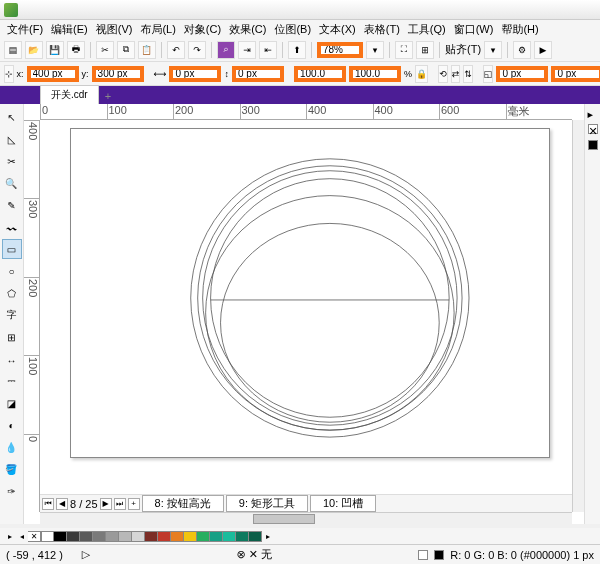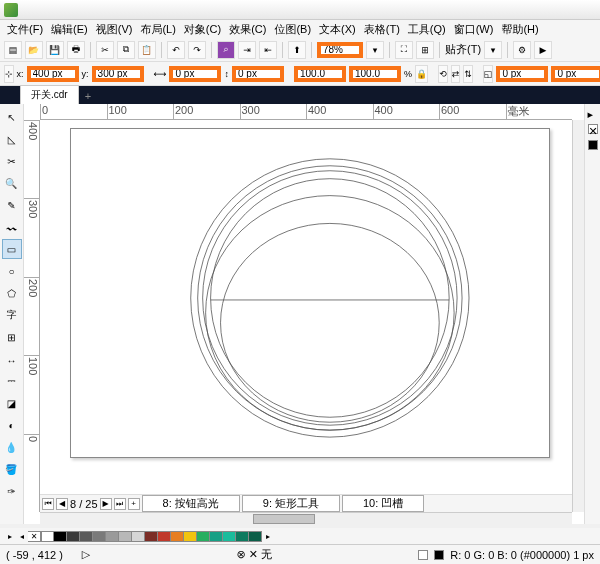--- a/index.html
+++ b/index.html
@@ -6,41 +6,41 @@
 body{background:#f0f0f0;width:600px;height:564px;overflow:hidden;position:relative}
 .titlebar{height:20px;background:linear-gradient(#fff,#e8e8e8);border-bottom:1px solid #ccc;display:flex;align-items:center;padding:0 4px}
 .logo{width:14px;height:14px;background:linear-gradient(135deg,#7cb342,#388e3c);border-radius:2px;margin-right:4px}
 .menubar{height:18px;background:#f5f5f5;display:flex;align-items:center;padding:0 4px;gap:2px}
 .menubar span{padding:0 3px;cursor:pointer}
 .toolbar1,.toolbar2{height:24px;background:#f5f5f5;border-bottom:1px solid #ddd;display:flex;align-items:center;padding:0 4px;gap:3px}
 .tb-btn{width:18px;height:18px;background:#fafafa;border:1px solid #ddd;display:flex;align-items:center;justify-content:center;font-size:9px}
 .tb-sep{width:1px;height:16px;background:#ccc;margin:0 2px}
 .tb-input{width:46px;height:16px;border:4px solid #f97316;font-size:10px;padding:0 2px;background:#fff}
 .tb-input.sm{width:52px}
-.tab-bar{height:18px;background:#0f172a;display:flex;align-items:flex-end;padding-left:20px}
+.tab-bar{height:18px;background:#4c1d95;display:flex;align-items:flex-end;padding-left:40px}
 .tab{padding:2px 10px;background:#fff;border:1px solid #ccc;border-bottom:none;font-size:10px}
 .tab-add{padding:2px 6px;color:#888}
 .workspace{position:absolute;top:104px;left:0;right:0;bottom:40px;display:flex}
 .toolbox{width:24px;background:#f5f5f5;border-right:1px solid #ddd;display:flex;flex-direction:column;padding-top:2px}
 .tool{width:20px;height:20px;margin:1px auto;display:flex;align-items:center;justify-content:center;font-size:10px;border:1px solid transparent}
 .tool.active{background:#d0e4f5;border:1px solid #7baed0}
 .canvas-area{flex:1;position:relative;background:#fff;overflow:hidden}
 .ruler-h{position:absolute;top:0;left:16px;right:12px;height:16px;background:#fff;border-bottom:1px solid #aaa;display:flex;font-size:8px;color:#555}
 .ruler-h span{flex:1;border-left:1px solid #aaa;padding-left:1px}
 .ruler-v{position:absolute;top:16px;left:0;bottom:12px;width:16px;background:#fff;border-right:1px solid #aaa;display:flex;flex-direction:column;font-size:8px;color:#555}
 .ruler-v span{flex:1;border-top:1px solid #aaa;writing-mode:vertical-rl;padding-top:1px}
 .canvas{position:absolute;top:16px;left:16px;right:12px;bottom:30px;background:#fff}
 .page{position:absolute;top:8px;left:30px;width:480px;height:330px;border:1px solid #888;box-shadow:2px 2px 3px rgba(0,0,0,0.2);background:#fff}
 .tooltip{position:absolute;top:130px;left:4px;background:#fffef2;border:1px solid #aaa;padding:4px 6px;font-size:10px;z-index:10;box-shadow:1px 1px 2px rgba(0,0,0,0.2)}
 .tooltip .tt-title{font-weight:bold;margin-bottom:2px}
 .palette-r{width:16px;background:#f5f5f5;border-left:1px solid #ddd;display:flex;flex-direction:column;align-items:center;gap:6px;padding-top:4px}
 .palette-r div{width:10px;height:10px;border:1px solid #888}
 .page-nav{position:absolute;bottom:12px;left:16px;right:12px;height:18px;background:#f5f5f5;border-top:1px solid #ddd;display:flex;align-items:center;font-size:9px;gap:2px;padding:0 2px}
 .pn-btn{width:12px;height:12px;border:1px solid #aaa;background:#fff;display:flex;align-items:center;justify-content:center;font-size:8px}
-.pn-tab{padding:0 20px;border:1px solid #aaa;background:#fff}
+.pn-tab{padding:0 12px;border:1px solid #aaa;background:#fff}
 .scroll-h{position:absolute;bottom:0;left:16px;right:12px;height:12px;background:#f0f0f0;border-top:1px solid #ccc}
 .scroll-h::after{content:"";position:absolute;left:40%;width:60px;height:8px;top:1px;background:#c8c8c8;border:1px solid #999}
 .scroll-v{position:absolute;top:16px;right:0;bottom:12px;width:12px;background:#f0f0f0;border-left:1px solid #ccc}
 .colorbar{position:absolute;bottom:20px;left:0;right:0;height:16px;background:#f5f5f5;display:flex;align-items:center;padding:0 4px;gap:0}
 .colorbar .sw{width:13px;height:11px;border:1px solid #888;border-left:none}
 .colorbar .sw:first-of-type{border-left:1px solid #888}
 .colorbar .arr{width:12px;font-size:8px;text-align:center}
 .statusbar{position:absolute;bottom:0;left:0;right:0;height:20px;background:#f5f5f5;border-top:1px solid #ccc;display:flex;align-items:center;padding:0 6px;font-size:10px;justify-content:space-between}
 .status-r{display:flex;align-items:center;gap:6px}
 .sw2{width:10px;height:10px;border:1px solid #888;display:inline-block}

